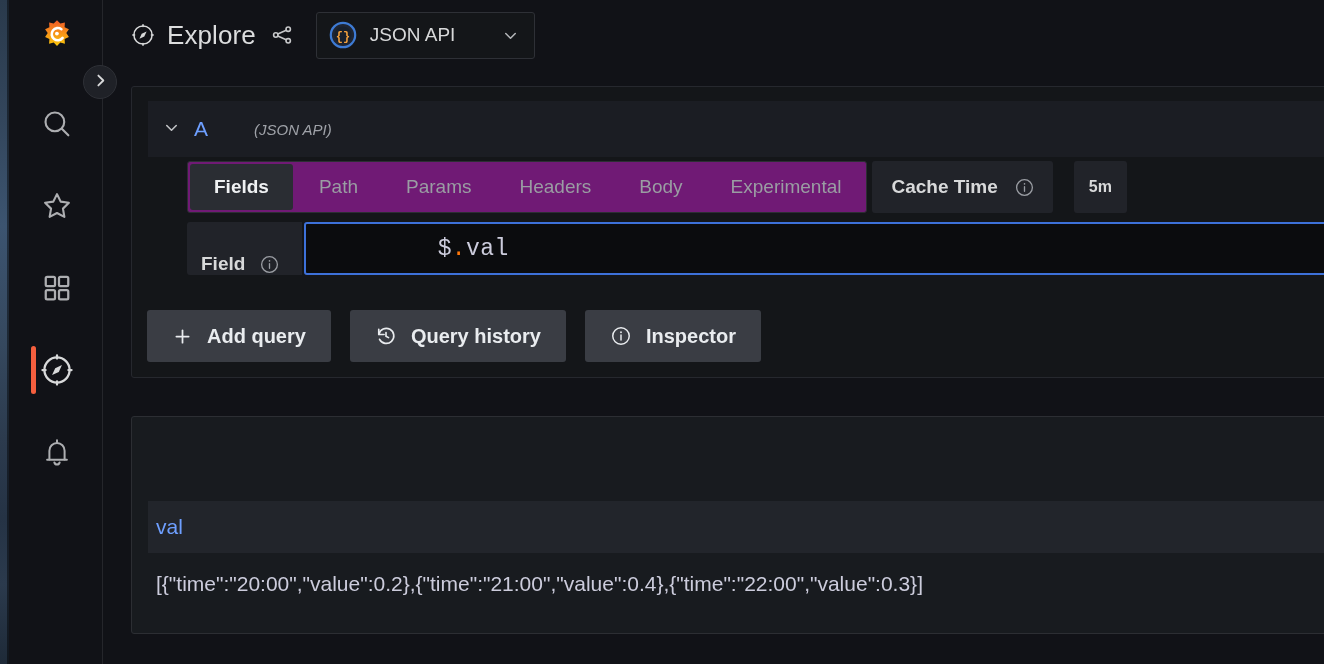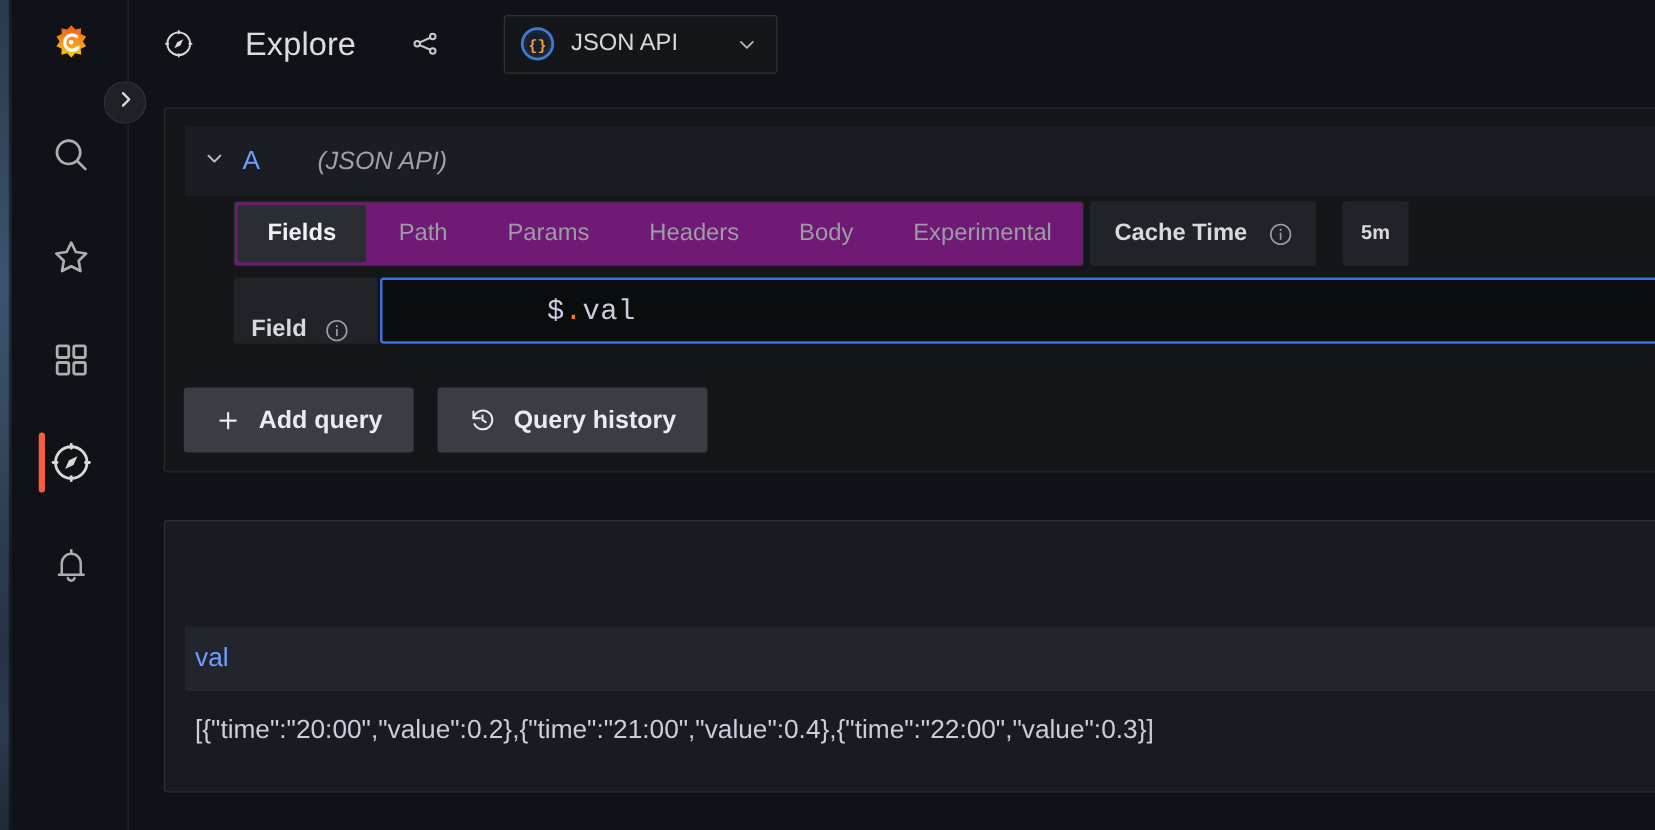--- a/index.html
+++ b/index.html
@@ -92,21 +92,20 @@
 
   
   .topbar {
     position: absolute;
     left: 104px; top: 0;
     width: 1220px; height: 70px;
     background: #111217;
     display: flex;
     align-items: center;
     padding-left: 26px;
-    gap: 29px;
   }
 
   .explore-compass { margin-right: 11px; display:flex; align-items:center; }
 
   .explore-title {
     font-size: 26px;
     font-weight: 500;
     color: #dcddde;
     letter-spacing: 0.1px;
   }
@@ -155,21 +154,21 @@
   }
   .qrh-chev { width: 46px; display: flex; justify-content: center; cursor: pointer; }
   .qrh-refid {
     width: 60px;
     font-size: 21px;
     color: #6e9fff;
     font-weight: 500;
     cursor: pointer;
   }
   .qrh-dsname {
-    font-size: 20px;
+    font-size: 15px;
     font-style: italic;
     color: #9fa2a8;
   }
 
   
   .tab-row {
     position: absolute;
     left: 187px; top: 161px;
     display: flex;
     align-items: stretch;
@@ -532,20 +531,30 @@
       <span style="display:flex;">
         <svg width="22" height="22" viewBox="0 0 24 24" fill="none" stroke="#e9ecef" stroke-width="1.8" stroke-linecap="round" stroke-linejoin="round">
           <path d="M4.3 10.2A8.2 8.2 0 1 1 5 15.6"></path>
           <polyline points="4.1,4.6 4.1,10.4 9.9,10.4"></polyline>
           <polyline points="12,8.2 12,12.2 14.8,13.8"></polyline>
         </svg>
       </span>
       <span>Query history</span>
     </button>
 
+    <button class="btn">
+      <span style="display:flex;">
+        <svg width="22" height="22" viewBox="0 0 24 24" fill="none" stroke="#e9ecef" stroke-width="1.6" stroke-linecap="round">
+          <circle cx="12" cy="12" r="9"></circle>
+          <line x1="12" y1="11" x2="12" y2="16.4"></line>
+          <circle cx="12" cy="7.9" r="1" fill="#e9ecef" stroke="none"></circle>
+        </svg>
+      </span>
+      <span>Inspector</span>
+    </button>
   </div>
 
   <div class="results-panel">
 
     <div class="table-header">
       <span class="th">val</span>
     </div>
 
     <div class="table-row">
       <span class="td">[{"time":"20:00","value":0.2},{"time":"21:00","value":0.4},{"time":"22:00","value":0.3}]</span>

